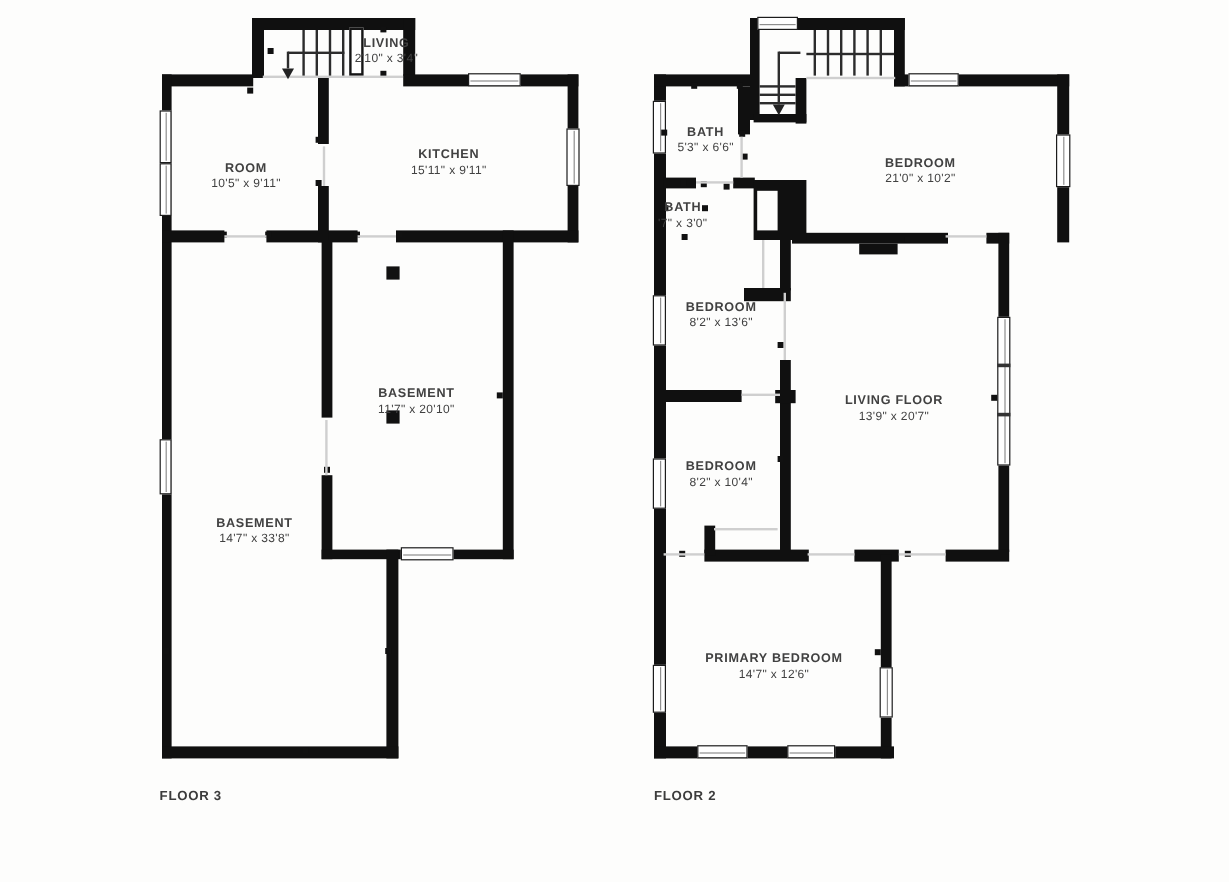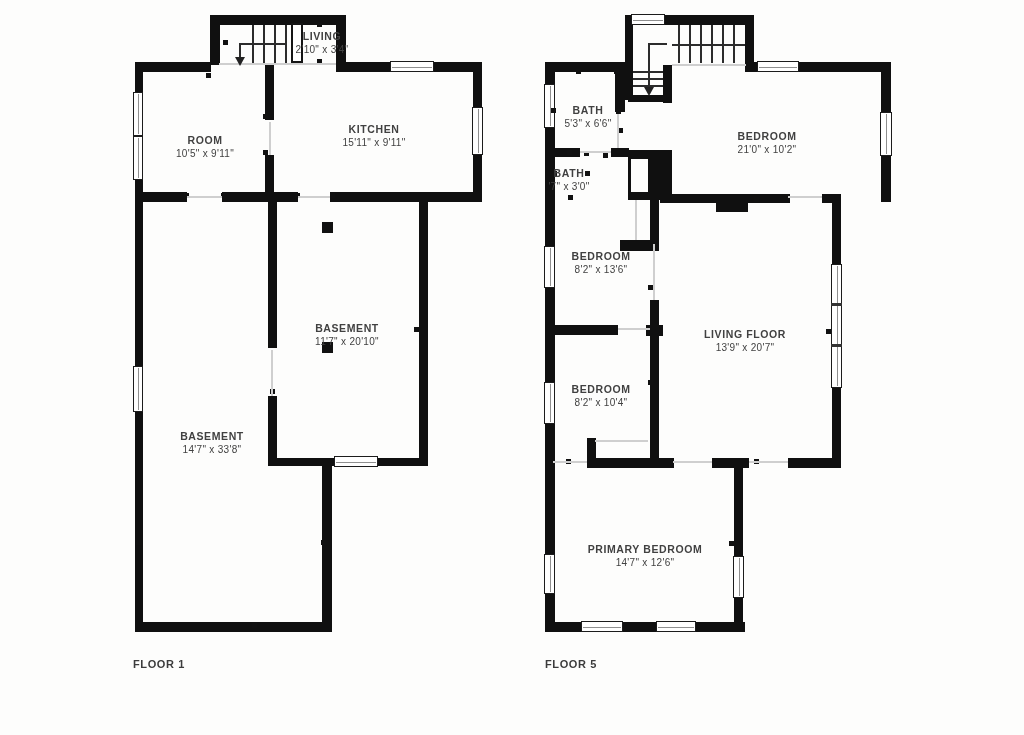--- a/index.html
+++ b/index.html
@@ -220,21 +220,21 @@
     <span class="rdims">15'11" x 9'11"</span>
   </div>
   <div class="rlabel" style="left:347px;top:322px">
     <span class="rname">BASEMENT</span>
     <span class="rdims">11'7" x 20'10"</span>
   </div>
   <div class="rlabel" style="left:212px;top:430px">
     <span class="rname">BASEMENT</span>
     <span class="rdims">14'7" x 33'8"</span>
   </div>
-  <div class="flabel" style="left:133px;top:658px">FLOOR 1</div>
+  <div class="flabel" style="left:133px;top:658px">FLOOR 3</div>
 
   <div class="rlabel" style="left:588px;top:104px">
     <span class="rname">BATH</span>
     <span class="rdims">5'3" x 6'6"</span>
   </div>
   <div class="rlabel" style="left:569px;top:167px">
     <span class="rname">BATH</span>
     <span class="rdims">'7" x 3'0"</span>
   </div>
   <div class="rlabel" style="left:767px;top:130px">
@@ -250,14 +250,14 @@
     <span class="rdims">13'9" x 20'7"</span>
   </div>
   <div class="rlabel" style="left:601px;top:383px">
     <span class="rname">BEDROOM</span>
     <span class="rdims">8'2" x 10'4"</span>
   </div>
   <div class="rlabel" style="left:645px;top:543px">
     <span class="rname">PRIMARY BEDROOM</span>
     <span class="rdims">14'7" x 12'6"</span>
   </div>
-  <div class="flabel" style="left:545px;top:658px">FLOOR 5</div>
+  <div class="flabel" style="left:545px;top:658px">FLOOR 2</div>
 </div>
 
 </body></html>

